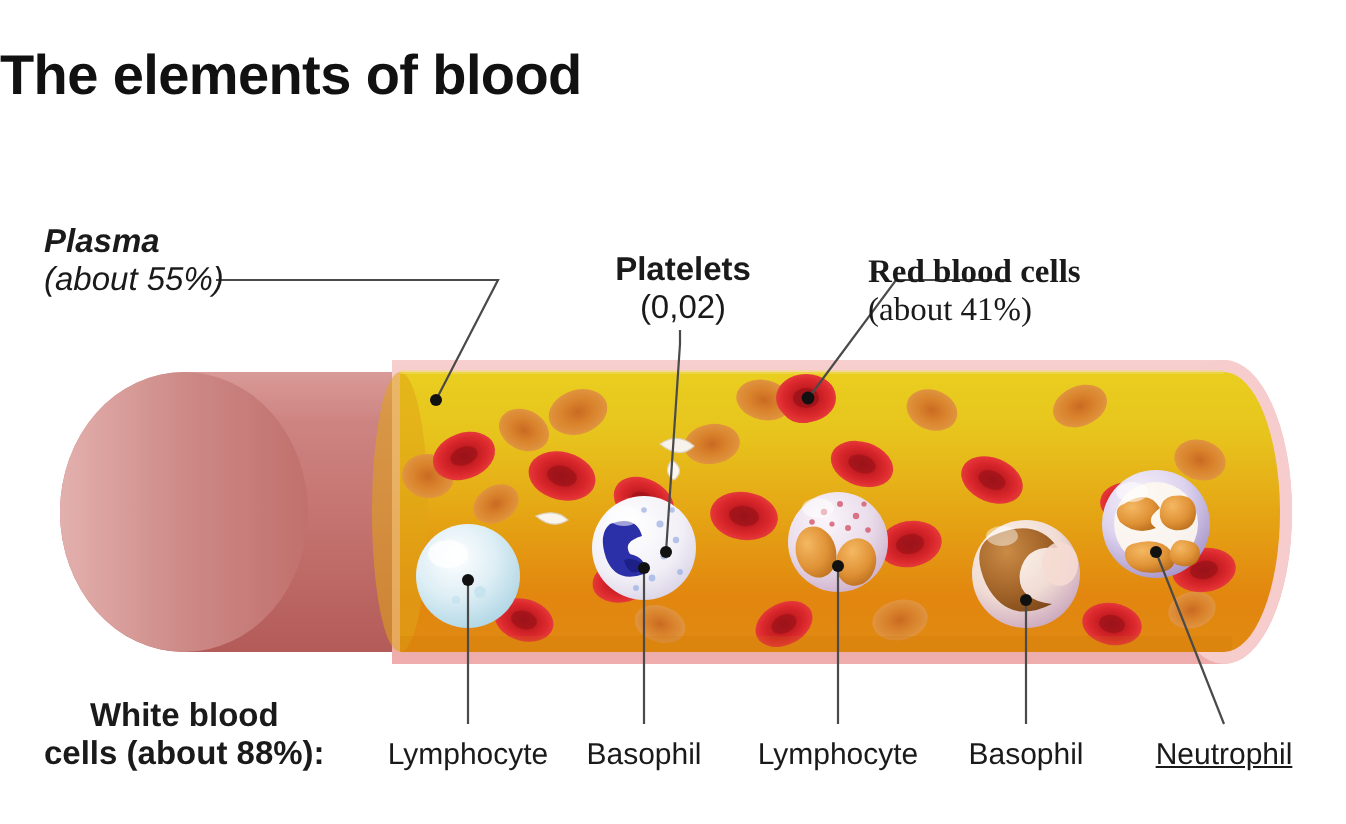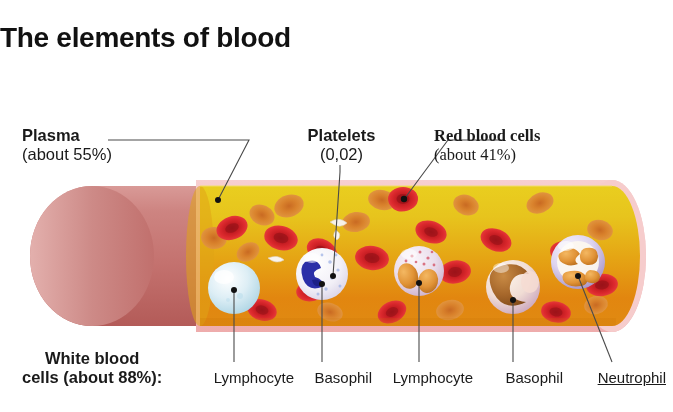--- a/index.html
+++ b/index.html
@@ -18,31 +18,31 @@
     text-align:left;
     font-size:28px;font-weight:bold;
     letter-spacing:-0.3px;
     color:#111;
   }
 
   .lbl{position:absolute;line-height:1.18;}
   .lbl .b{font-weight:bold;font-size:16.5px;display:block;}
   .lbl .n{font-weight:normal;font-size:16.5px;display:block;}
 
-  #lbl-plasma{left:22px;top:126px;text-align:left;}
+  #lbl-plasma{left:22px;top:112px;text-align:left;font-style:italic;}
   #lbl-platelets{left:284px;top:126px;text-align:center;width:115px;}
   #lbl-rbc{left:434px;top:126px;text-align:left;width:238px;font-family:Liberation Serif, serif;}
 
   #lbl-wbc{left:22px;top:349px;text-align:center;}
   #lbl-wbc .b{font-size:16.5px;}
 
   .cellname{
     position:absolute;top:369px;
     font-size:15px;font-weight:normal;
-    text-align:right;color:#1a1a1a;
+    text-align:center;color:#1a1a1a;
     white-space:nowrap;
   }
 
   svg{position:absolute;left:0;top:0;}
 </style>
 </head>
 <body>
 
 <div id="stage">
 

